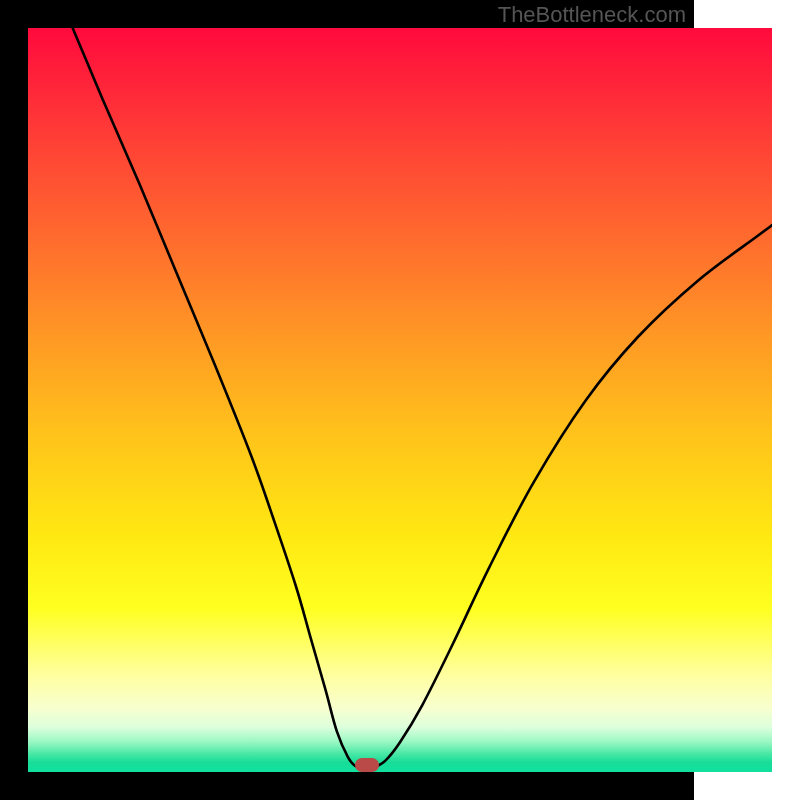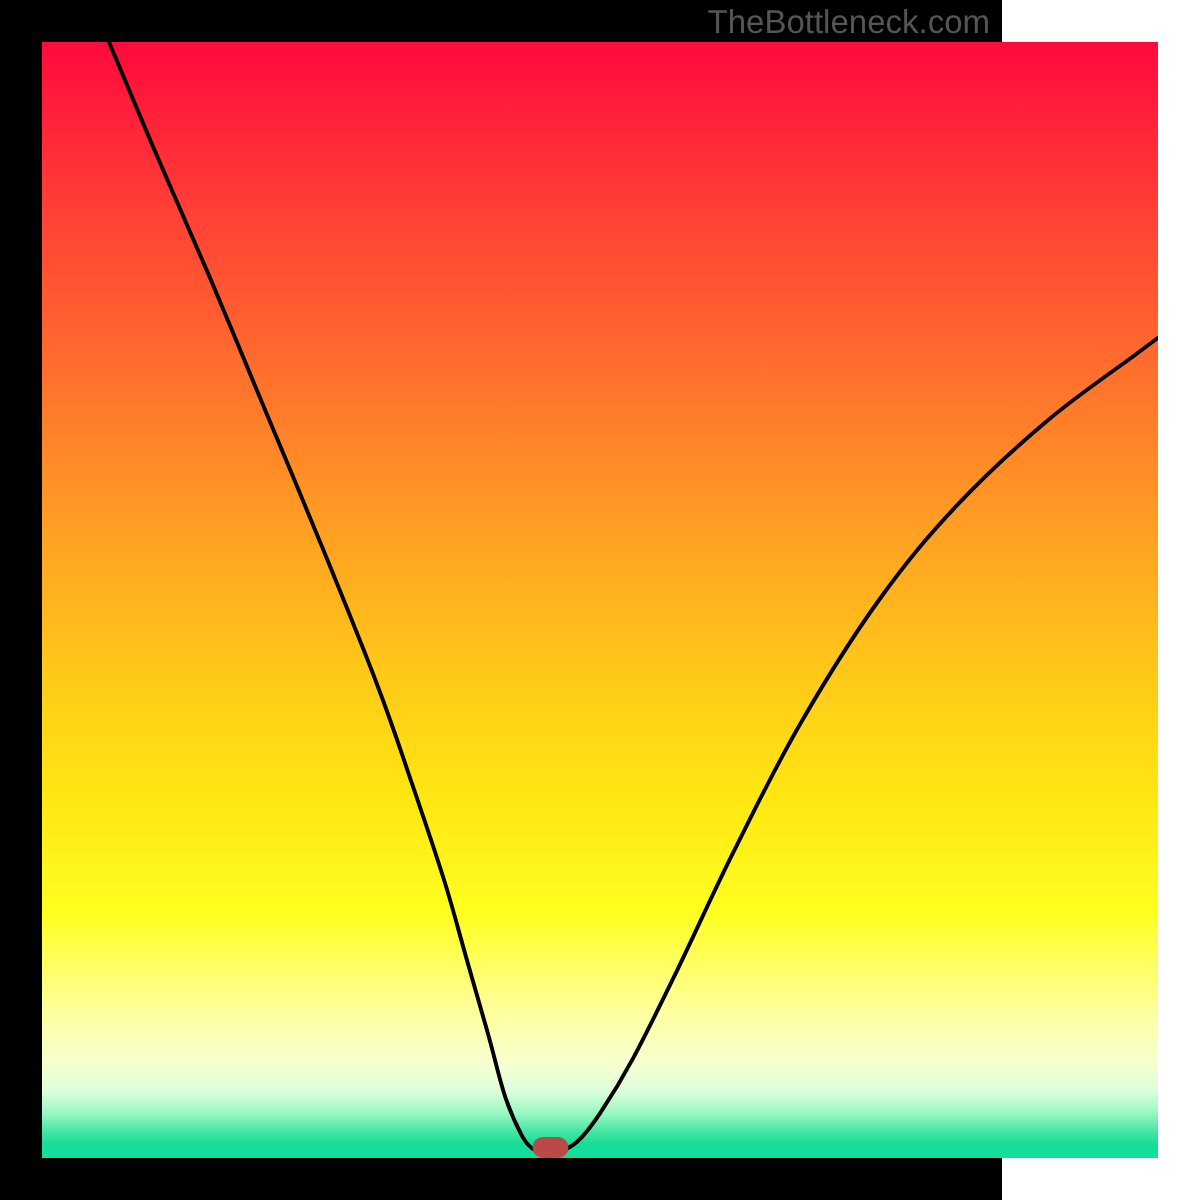--- a/index.html
+++ b/index.html
@@ -6,20 +6,21 @@
     margin: 0;
     padding: 0;
     background: #fff;
     font-family: Arial, Helvetica, sans-serif;
   }
   .chart-wrapper {
     position: relative;
     width: 668px;
     height: 800px;
     background: #000;
+    padding-left: 26px;
   }
   .watermark {
     position: absolute;
     top: 2px;
     right: 8px;
     color: #555;
     font-size: 22px;
     font-family: Arial, sans-serif;
     z-index: 10;
   }

